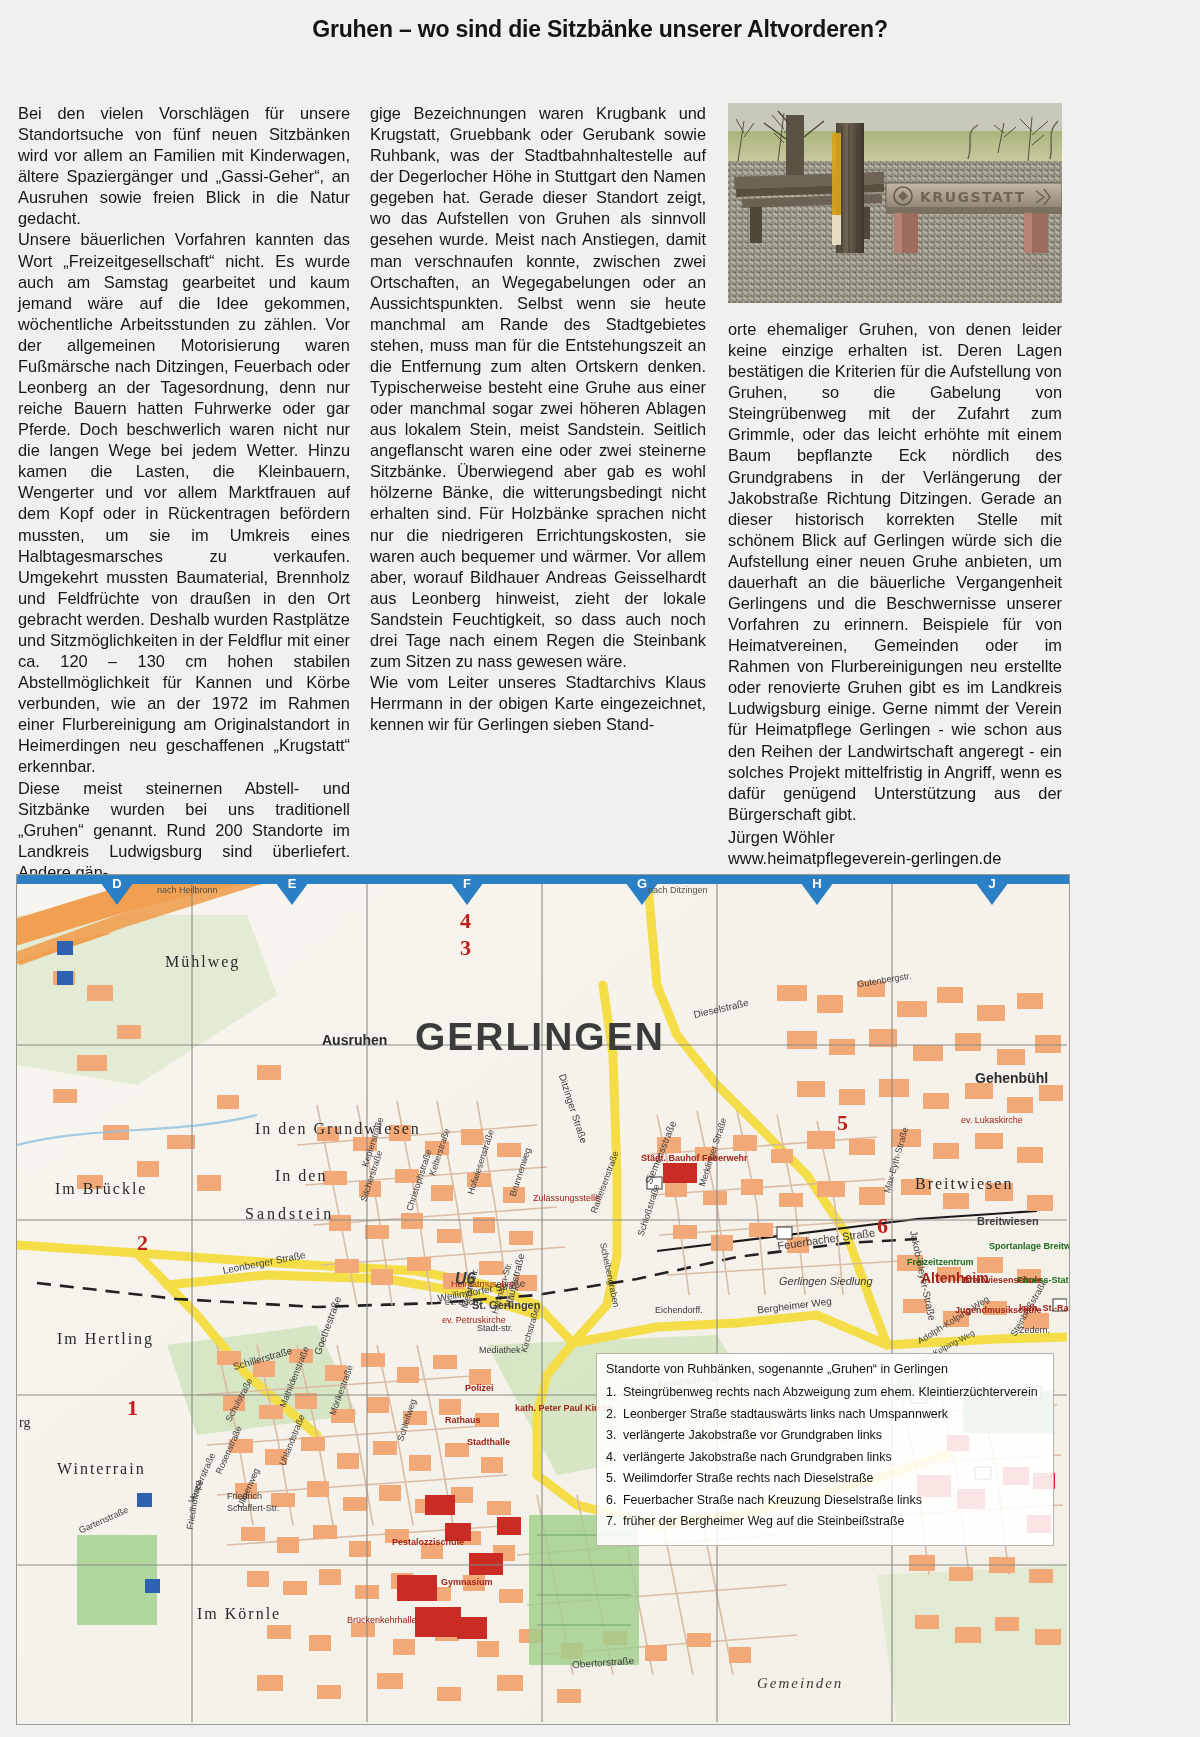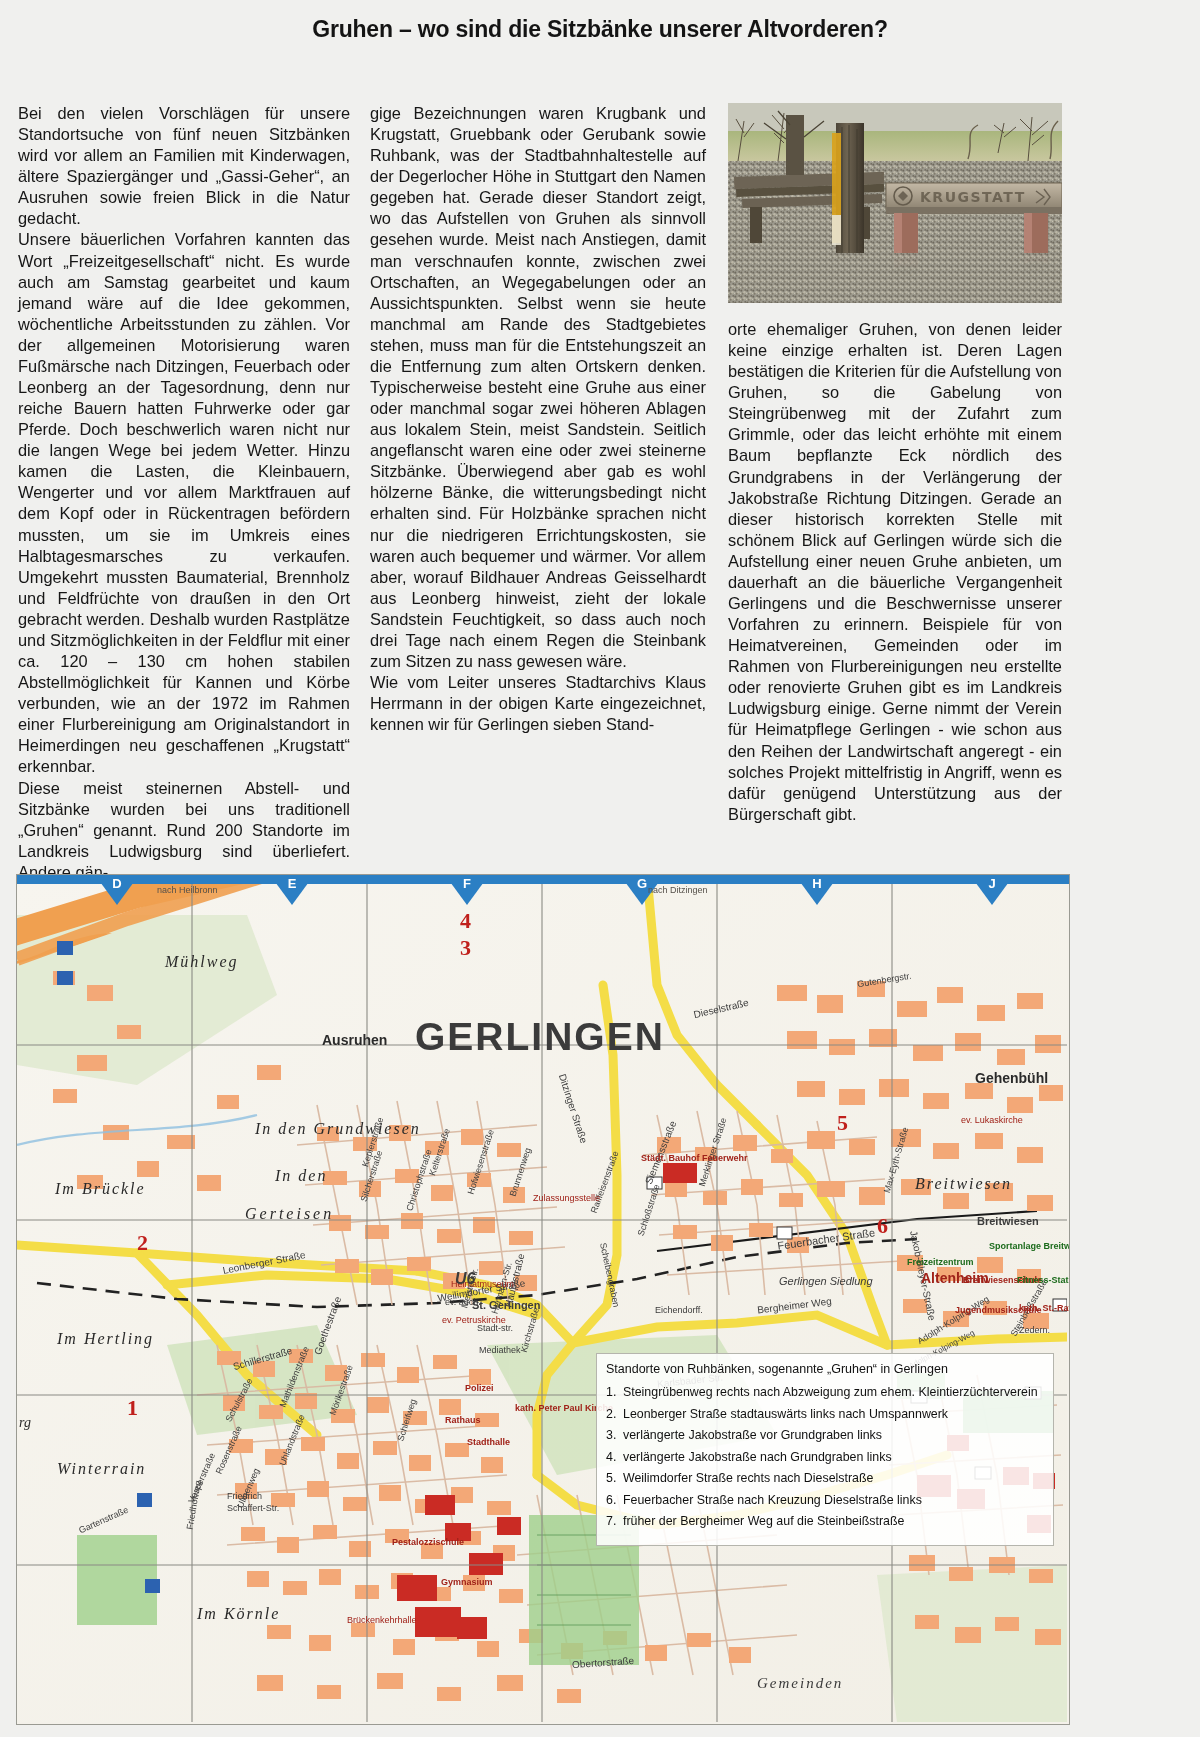--- a/index.html
+++ b/index.html
@@ -144,21 +144,20 @@
     font-family: "Liberation Serif", serif;
   }
   .roadlabel {
     position: absolute;
     font-size: 10px;
     color: #3c3c3c;
     white-space: nowrap;
   }
   .ital {
     font-family: "Liberation Serif", serif;
-    font-style: italic;
   }
 
   .legendbox {
     position: absolute;
     left: 579px;
     top: 478px;
     width: 458px;
     background: rgba(255,255,255,0.88);
     border: 1px solid #b5b5ad;
     padding: 8px 9px 9px 9px;
@@ -290,20 +289,24 @@
       <p>Diese meist steinernen Abstell- und Sitzbänke wurden bei uns traditionell „Gruhen“ genannt. Rund 200 Standorte im Landkreis Ludwigsburg sind überliefert. Andere gän-</p>
     </div>
 
     <div class="col" id="col2">
       <p>gige Bezeichnungen waren Krugbank und Krugstatt, Gruebbank oder Gerubank sowie Ruhbank, was der Stadtbahnhaltestelle auf der Degerlocher Höhe in Stuttgart den Namen gegeben hat. Gerade dieser Standort zeigt, wo das Aufstellen von Gruhen als sinnvoll gesehen wurde. Meist nach Anstiegen, damit man verschnaufen konnte, zwischen zwei Ortschaften, an Wegegabelungen oder an Aussichtspunkten. Selbst wenn sie heute manchmal am Rande des Stadtgebietes stehen, muss man für die Entstehungszeit an die Entfernung zum alten Ortskern denken. Typischerweise besteht eine Gruhe aus einer oder manchmal sogar zwei höheren Ablagen aus lokalem Stein, meist Sandstein. Seitlich angeflanscht waren eine oder zwei steinerne Sitzbänke. Überwiegend aber gab es wohl hölzerne Bänke, die witterungsbedingt nicht erhalten sind. Für Holzbänke sprachen nicht nur die niedrigeren Errichtungskosten, sie waren auch bequemer und wärmer. Vor allem aber, worauf Bildhauer Andreas Geisselhardt aus Leonberg hinweist, zieht der lokale Sandstein Feuchtigkeit, so dass auch noch drei Tage nach einem Regen die Steinbank zum Sitzen zu nass gewesen wäre.</p>
       <p>Wie vom Leiter unseres Stadtarchivs Klaus Herrmann in der obigen Karte eingezeichnet, kennen wir für Gerlingen sieben Stand-</p>
     </div>
 
     <div class="col" id="col3">
       <p>orte ehemaliger Gruhen, von denen leider keine einzige erhalten ist. Deren Lagen bestätigen die Kriterien für die Aufstellung von Gruhen, so die Gabelung von Steingrübenweg mit der Zufahrt zum Grimmle, oder das leicht erhöhte mit einem Baum bepflanzte Eck nördlich des Grundgrabens in der Verlängerung der Jakobstraße Richtung Ditzingen. Gerade an dieser historisch korrekten Stelle mit schönem Blick auf Gerlingen würde sich die Aufstellung einer neuen Gruhe anbieten, um dauerhaft an die bäuerliche Vergangenheit Gerlingens und die Beschwernisse unserer Vorfahren zu erinnern. Beispiele für von Heimatvereinen, Gemeinden oder im Rahmen von Flurbereinigungen neu erstellte oder renovierte Gruhen gibt es im Landkreis Ludwigsburg einige. Gerne nimmt der Verein für Heimatpflege Gerlingen - wie schon aus den Reihen der Landwirtschaft angeregt - ein solches Projekt mittelfristig in Angriff, wenn es dafür genügend Unterstützung aus der Bürgerschaft gibt.</p>
+      <div class="byline">
+        <div>Jürgen Wöhler</div>
+        <div>www.heimatpflegeverein-gerlingen.de</div>
+      </div>
     </div>
   </div>
 
   <div class="mapwrap">
 
     <svg class="map-svg" width="1050" height="847" viewBox="0 0 1050 847">
       <defs>
         <linearGradient id="mapbg" x1="0" y1="0" x2="1" y2="1">
           <stop offset="0%" stop-color="#f7f5ef"></stop>
           <stop offset="100%" stop-color="#f2efe6"></stop>
@@ -628,21 +631,21 @@
     <div class="marker" style="left:443px; top:60px">3</div>
     <div class="marker" style="left:120px; top:355px">2</div>
     <div class="marker" style="left:820px; top:235px">5</div>
     <div class="marker" style="left:860px; top:338px">6</div>
     <div class="marker" style="left:110px; top:520px">1</div>
 
     <div class="placelabel ital" style="left:148px; top:78px;  font-size:16px; letter-spacing:2px">Mühlweg</div>
     <div class="placelabel" style="left:305px; top:157px; font-size:14px; font-weight:bold">Ausruhen</div>
     <div class="placelabel ital" style="left:238px; top:245px; font-size:16px; letter-spacing:2px">In den Grundwiesen</div>
     <div class="placelabel ital" style="left:258px; top:292px; font-size:16px; letter-spacing:2px">In den</div>
-    <div class="placelabel ital" style="left:228px; top:330px; font-size:16px; letter-spacing:3px">Gerteisen</div>
+    <div class="placelabel ital" style="left:228px; top:330px; font-size:16px; letter-spacing:3px">Sandstein</div>
     <div class="placelabel ital" style="left:38px;  top:305px; font-size:16px; letter-spacing:2px">Im Brückle</div>
     <div class="placelabel ital" style="left:40px;  top:455px; font-size:16px; letter-spacing:2px">Im Hertling</div>
     <div class="placelabel ital" style="left:40px;  top:585px; font-size:16px; letter-spacing:2px">Winterrain</div>
     <div class="placelabel ital" style="left:180px; top:730px; font-size:16px; letter-spacing:2px">Im Körnle</div>
     <div class="placelabel ital" style="left:898px; top:300px; font-size:16px; letter-spacing:2px">Breitwiesen</div>
     <div class="placelabel" style="left:958px; top:195px; font-size:14px; font-weight:bold">Gehenbühl</div>
     <div class="margarete" style="left:740px; top:800px">Gemeinden</div>
     <div class="roadlabel" style="left:960px; top:340px; font-size:11px; font-weight:bold">Breitwiesen</div>
     <div class="placelabel ital" style="left:2px;   top:540px; font-size:14px">rg</div>
 

